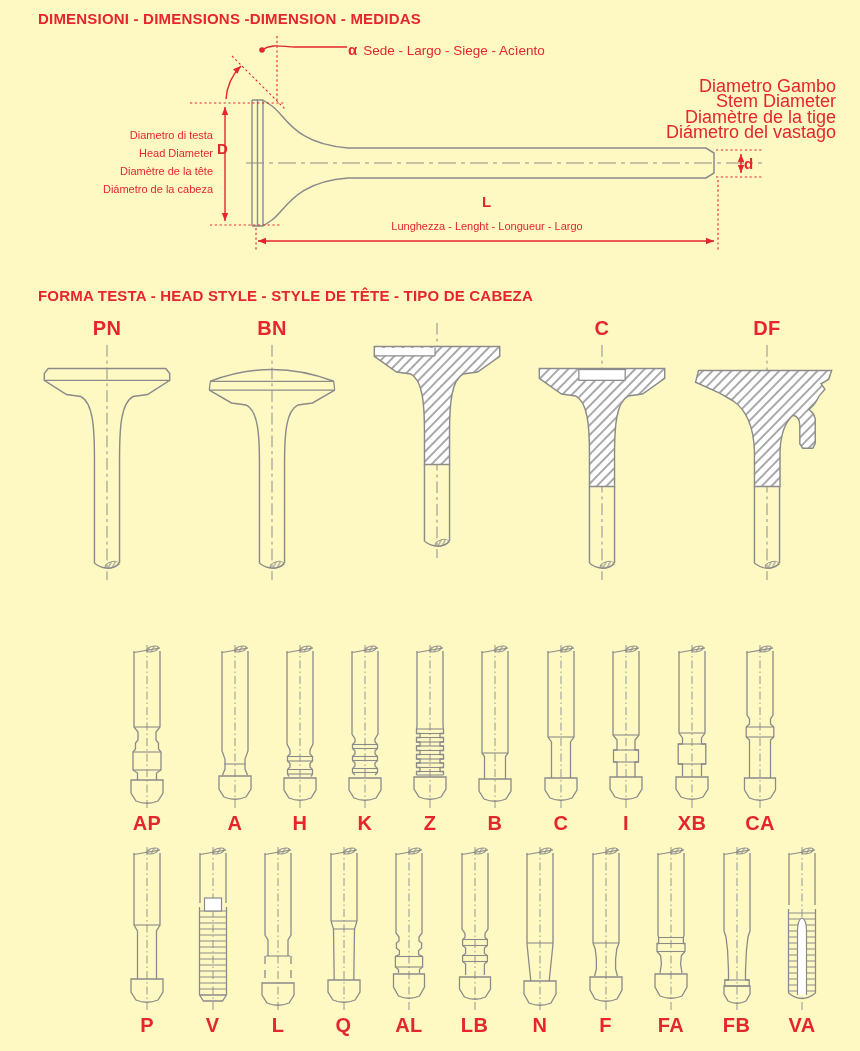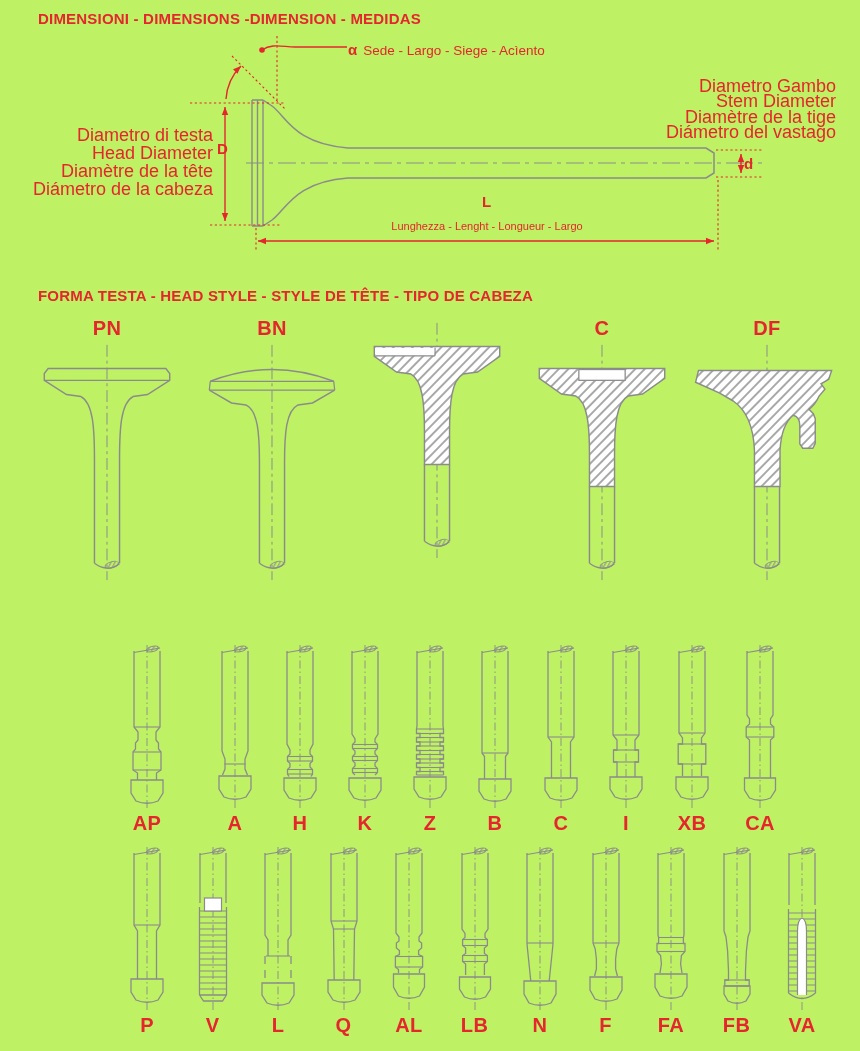--- a/index.html
+++ b/index.html
@@ -1,22 +1,22 @@
 <!DOCTYPE html>
 <html><head>
 <meta charset="utf-8">
 <style>
   html,body{margin:0;padding:0;background:#fff;}
-  .page{position:relative;width:860px;height:1051px;background:#bef264;overflow:hidden;
+  .page{position:relative;width:860px;height:1051px;background:#fef9c3;overflow:hidden;
         font-family:"Liberation Sans",sans-serif;}
   .sec-title{position:absolute;left:38px;color:#e5262d;font-weight:bold;font-size:15px;
              letter-spacing:.2px;white-space:nowrap;}
   .dimtext{position:absolute;color:#e5262d;}
   .sym{position:absolute;color:#e5262d;font-weight:bold;font-size:15px;}
-  .lblock{text-align:right;font-size:18px;line-height:18px;}
+  .lblock{text-align:right;font-size:11px;line-height:18px;}
   .rblock{text-align:right;font-size:18px;line-height:15.4px;}
   .alpha-line{display:flex;align-items:baseline;gap:6px;font-size:13.5px;}
   .alpha-line .a{font-weight:bold;font-size:15px;}
   .figlabel{color:#e5262d;font-weight:bold;font-size:20px;text-align:center;
             letter-spacing:.4px;}
   .hfig{position:absolute;width:165px;top:317px;}
   .hfig .figlabel{height:22px;}
   .hfig svg{display:block;margin:0 auto;}
   .sfig{position:absolute;width:64px;}
   .sfig svg{display:block;margin:0 auto;}

